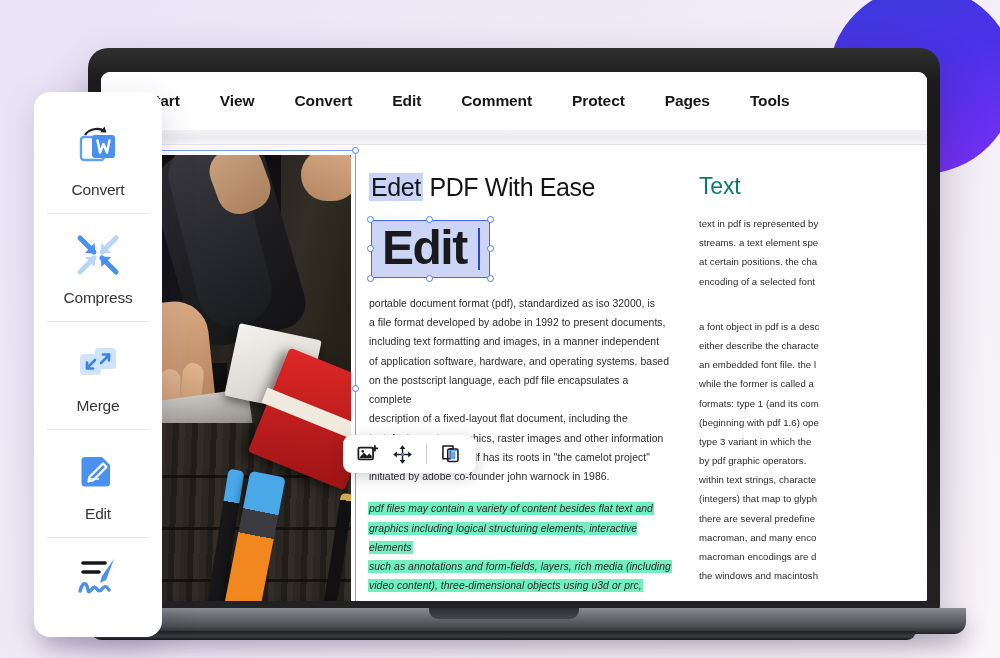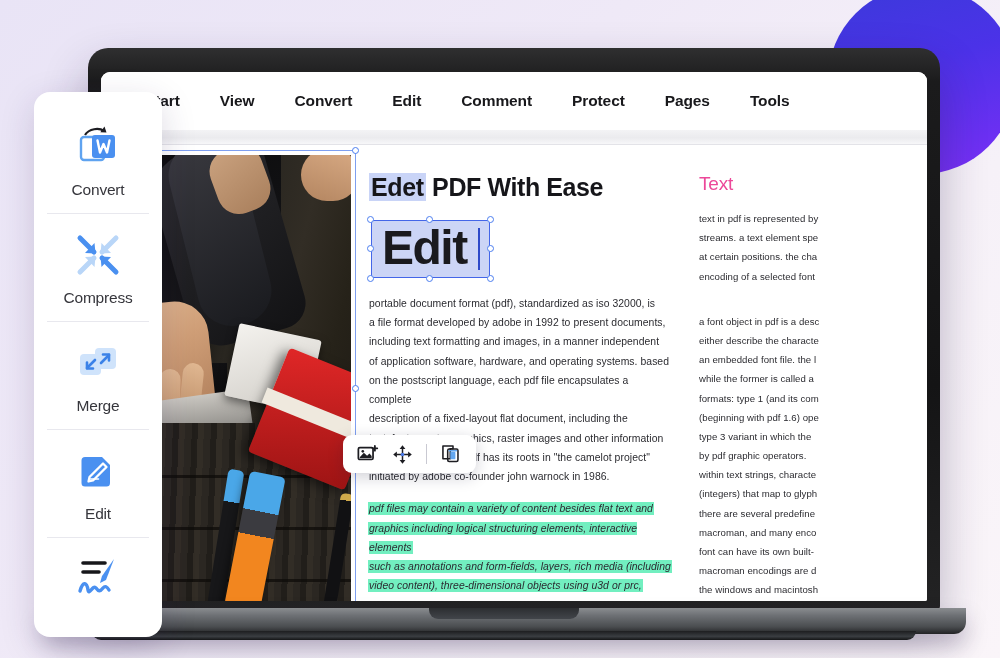--- a/index.html
+++ b/index.html
@@ -91,21 +91,21 @@
   .p-bookpg{position:absolute;right:-6px;top:250px;width:96px;height:16px;background:#efe9de;transform:rotate(22deg);}
   .p-hl{position:absolute;left:128px;top:318px;width:36px;height:136px;background:linear-gradient(180deg,#4aa7e8 0 28%,#3b3b40 28% 46%,#f2861f 46% 100%);transform:rotate(11deg);border-radius:5px;box-shadow:-4px 4px 9px rgba(0,0,0,.45);}
   .p-mark{position:absolute;left:108px;top:314px;width:16px;height:148px;background:linear-gradient(180deg,#4aa7e8 0 22%,#171719 22% 100%);transform:rotate(9deg);border-radius:5px;}
   .p-pen{position:absolute;right:6px;top:338px;width:13px;height:116px;background:linear-gradient(180deg,#cfa94b 0 6%,#111113 6% 100%);transform:rotate(9deg);border-radius:5px;}
   
   .sel-frame { position:absolute; inset:-5px; border:1.6px solid #7e9ff0; pointer-events:none; }
   .handle { position:absolute; width:7px; height:7px; border-radius:50%; background:#fff; border:1.5px solid #4c7ef0; }
 
   
   #text-col { width:324px; flex:none; padding:18px 6px 0 16px; position:relative; }
-  .doc-h1 { font-size:25px; font-weight:700; color:#16161a; letter-spacing:-.4px; margin-bottom:14px; white-space:nowrap; }
+  .doc-h1 { font-size:25px; font-weight:400; color:#16161a; letter-spacing:-.4px; margin-bottom:14px; white-space:nowrap; }
   .hl-sel { background:#c9d4f7; padding:0 2px; }
   #edit-box {
     position:relative; display:inline-block; margin:4px 0 16px 2px;
     border:1.6px solid #4466e8; background:#ccd5f6; padding:2px 22px 4px 10px;
   }
   #edit-box .big { font-size:48px; font-weight:800; color:#1a1a1e; letter-spacing:-1.5px; line-height:1.04; }
   #edit-box .caret { position:absolute; right:9px; top:7px; bottom:7px; width:2px; background:#2d49c9; }
   .doc-p { font-size:10.4px; line-height:1.85; color:#2b2b30; letter-spacing:.05px; }
   .doc-p.green span { background:#72efc0; box-shadow:0 0 0 1px #72efc0;font-style:italic; }
   .gap { height:13px; }
@@ -114,21 +114,21 @@
   #float-toolbar {
     position:absolute; left:-10px; top:280px; z-index:6;
     background:#fff; border-radius:9px; box-shadow:0 4px 16px rgba(20,20,50,.20);
     display:flex; align-items:center; gap:13px; padding:8px 14px;
   }
   #float-toolbar .tb-div { width:1px; height:20px; background:#c9c9d2; }
   #float-toolbar .tb-btn { display:flex; align-items:center; cursor:pointer; }
 
   
   #right-col { flex:1; padding:18px 0 0 22px; overflow:hidden; border-left:0; }
-  .doc-h2 { font-size:19px; font-weight:400; color:#ec4899; margin-bottom:14px; letter-spacing:-.2px; }
+  .doc-h2 { font-size:23px; font-weight:400; color:#0f766e; margin-bottom:14px; letter-spacing:-.2px; }
   .doc-p2 { font-size:9.6px; line-height:2.0; color:#2b2b30; white-space:nowrap; letter-spacing:.05px; }
 
   
   #side-card {
     position:absolute; left:34px; top:92px; width:128px; height:545px; z-index:9;
     background:#fff; border-radius:16px; box-shadow:0 10px 34px rgba(45,30,85,.17);
     overflow:hidden; padding-top:14px;
   }
   .side-item { height:107px; display:flex; flex-direction:column; align-items:center; justify-content:center; cursor:pointer; }
   .side-ico { height:54px; display:flex; align-items:center; justify-content:center; }
@@ -311,21 +311,20 @@
             <div>an embedded font file. the l</div>
             <div>while the former is called a</div>
             <div>formats: type 1 (and its com</div>
             <div>(beginning with pdf 1.6) ope</div>
             <div>type 3 variant in which the</div>
             <div>by pdf graphic operators.</div>
             <div>within text strings, characte</div>
             <div>(integers) that map to glyph</div>
             <div>there are several predefine</div>
             <div>macroman, and many enco</div>
-            <div>font can have its own built-</div>
             <div>macroman encodings are d</div>
             <div>the windows and macintosh</div>
 
           </div>
         </div>
 
       </div>
     </div>
   </div>
   <div id="base">

